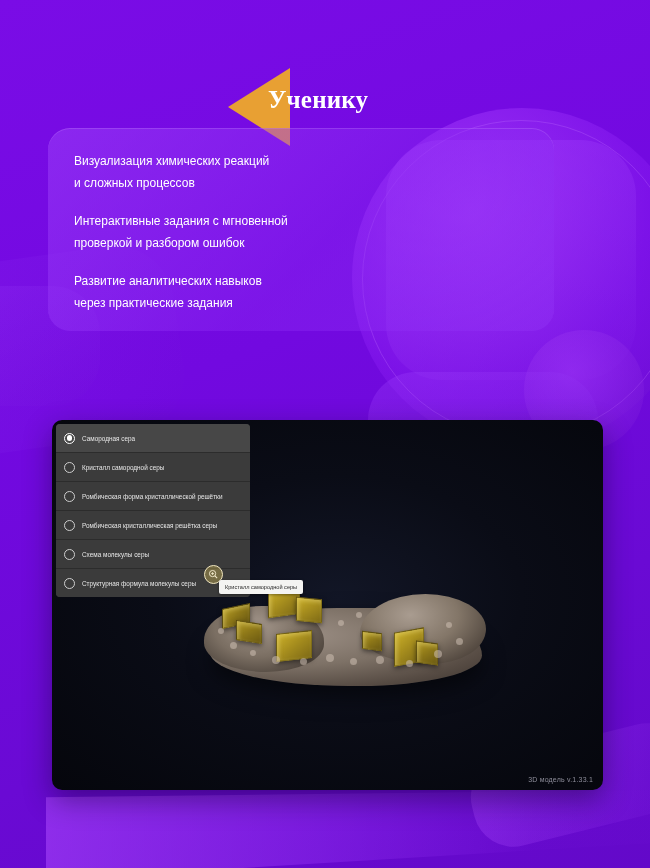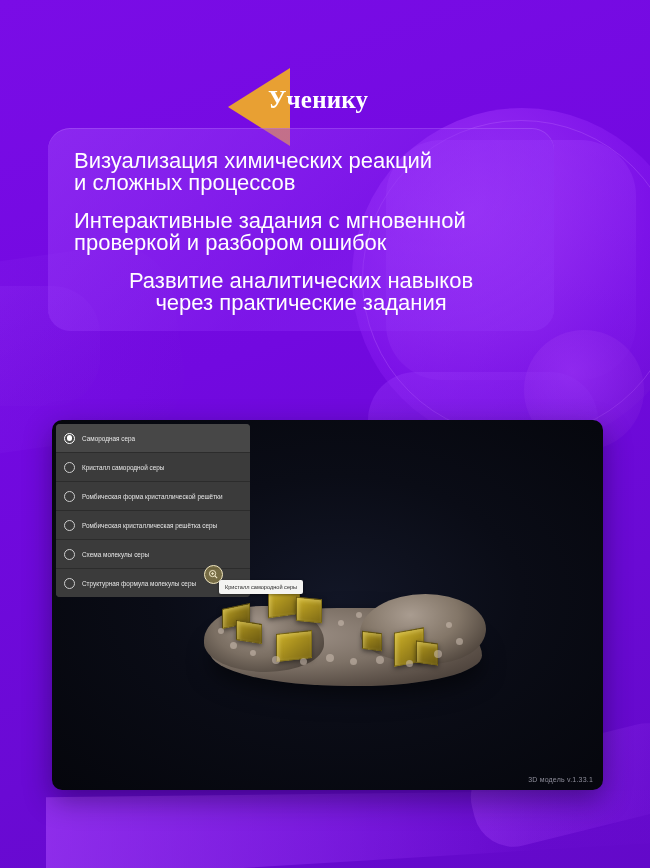--- a/index.html
+++ b/index.html
@@ -149,27 +149,27 @@
     width: 506px;
     height: 203px;
     border-radius: 22px;
     background: linear-gradient(135deg, rgba(158,66,250,0.52) 0%, rgba(139,40,243,0.40) 55%, rgba(149,56,248,0.34) 100%);
     box-shadow: inset 0 1px 0 rgba(214,162,255,0.22);
     padding: 22px 26px 0 26px;
     box-sizing: border-box;
   }
   .feature-item {
     color: #ffffff;
-    font-size: 22px;
+    font-size: 12px;
     line-height: 22px;
     margin-bottom: 16px;
     font-weight: 400;
     white-space: pre-line;
   }
-  .feature-item:last-child { margin-bottom: 0; text-align: center; }
+  .feature-item:last-child { margin-bottom: 0; }
 
   
   .viewer {
     position: absolute;
     left: 52px;
     top: 420px;
     width: 551px;
     height: 370px;
     border-radius: 10px;
     background: radial-gradient(ellipse at 52% 48%, #121626 0%, #0a0c16 45%, #05060c 100%);

